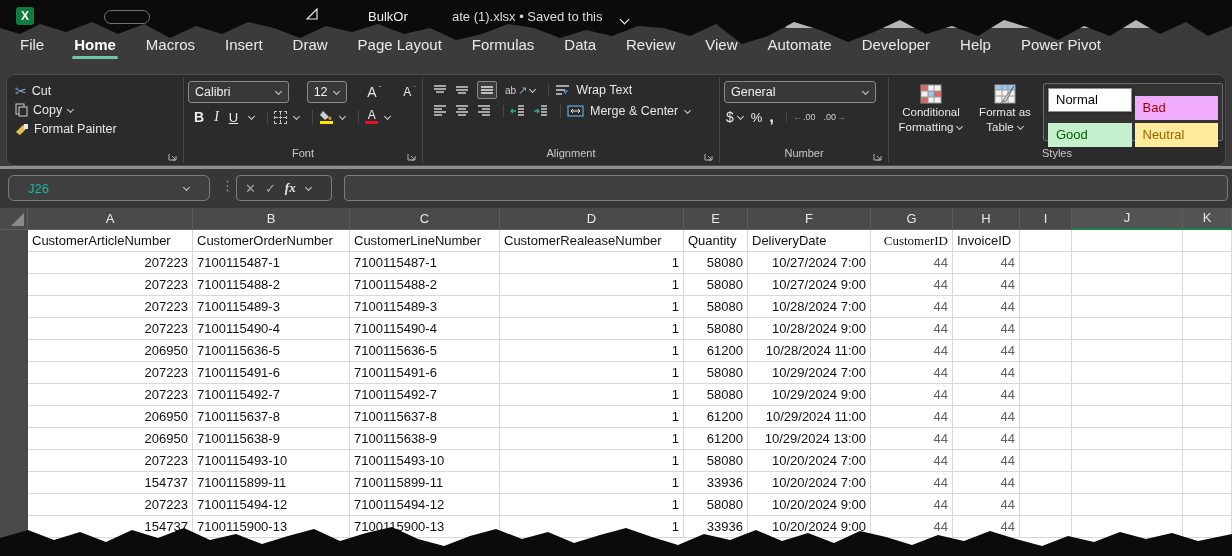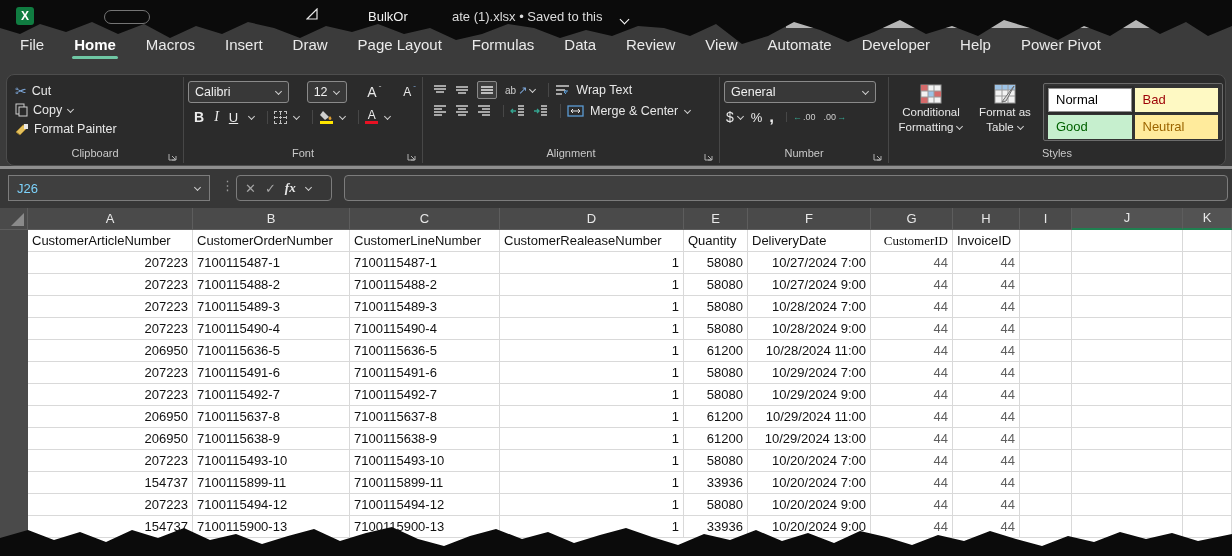--- a/index.html
+++ b/index.html
@@ -64,21 +64,21 @@
     width:76px;font-size:11.5px;line-height:13px;color:#e8e8e8;text-align:center;padding-top:3px;}
   .gallery{flex:1;display:grid;grid-template-columns:1fr 1fr;gap:3px;align-content:start;
     background:#333;border:1px solid #6b6b6b;border-radius:2px;padding:4px;margin:2px 2px 22px 2px;}
   .gcell{height:24px;line-height:24px;padding-left:8px;font-size:13px;}
   .gcell.sel{box-shadow:0 0 0 1px #909090 inset, 0 0 0 2px #2b2b2b;}
 
   
   .rib-sep{position:absolute;left:0;top:166px;width:1232px;height:3px;background:#8f8f8f;z-index:2;}
   .fbar{position:absolute;left:0;top:169px;width:1232px;height:39px;background:#373737;z-index:2;}
   .namebox{position:absolute;left:8px;top:6px;width:202px;height:26px;background:#3f3f3f;border:1px solid #7c7c7c;
-    border-radius:0;display:flex;align-items:center;justify-content:space-between;padding:0 8px;font-size:13px;color:#7dd3fc;}
+    border-radius:6px;display:flex;align-items:center;justify-content:space-between;padding:0 19px;font-size:13px;color:#14b8a6;}
   .fdots{position:absolute;left:221px;top:9px;color:#9a9a9a;font-size:13px;letter-spacing:0;}
   .fxbox{position:absolute;left:236px;top:6px;width:96px;height:26px;border:1px solid #7c7c7c;border-radius:4px;
     display:flex;align-items:center;gap:9px;padding:0 8px;color:#a5a5a5;font-size:13px;}
   .fx{font-style:italic;font-family:"Liberation Serif",serif;color:#e8e8e8;font-weight:bold;}
   .finput{position:absolute;left:344px;top:6px;right:4px;height:26px;background:#3f3f3f;
     border:1px solid #7c7c7c;border-radius:4px;color:#fff;font-size:13px;padding:0 8px;line-height:24px;}
 
   
   .grid{position:absolute;left:0;top:208px;width:1232px;bottom:0;background:#fff;z-index:1;}
   .rowhdr-strip{position:absolute;left:0;top:0;bottom:0;width:28px;background:#4a4a4a;}
@@ -378,21 +378,20 @@
         <div class="rbtn">
           <span>
             <svg width="14" height="13">
                 <path d="M1 9 L8 2 L12 2 L12 5 L5 12 Z" fill="#e4c05c" stroke="#9a7b2d"></path>
                 <rect x="9" y="1" width="4" height="5" fill="#e8e8e8"></rect>
               </svg>
           </span>
           <span>Format Painter</span>
         </div>
       </div>
-      <div class="grp-foot">Clipboard</div>
       <div class="launch">
         <svg width="11" height="11">
             <path d="M2 3 v6 h6" fill="none" stroke="#b0b0b0"></path>
             <path d="M5 5 l4 4 M9 5 v4 h-4" fill="none" stroke="#b0b0b0"></path>
           </svg>
       </div>
     </div>
     <div class="grp-div"></div>
 
     <div class="grp" style="width:238px;">
@@ -603,21 +602,21 @@
             </svg>
         </span>
         <span>Format as</span>
         <span style="display:flex;align-items:center;gap:3px;">
             <span>Table</span>
             <span class="cv"></span>
           </span>
       </div>
       <div class="gallery" id="style-gallery">
           <div class="gcell sel" style="background: rgb(255, 255, 255); color: rgb(0, 0, 0);">Normal</div>
-          <div class="gcell" style="background: #fef9c3; color: rgb(156, 0, 6);">Bad</div>
+          <div class="gcell" style="background: #f0abfc; color: rgb(156, 0, 6); margin-top: 8px;">Bad</div>
           <div class="gcell" style="background: rgb(198, 239, 206); color: rgb(0, 97, 0);">Good</div>
           <div class="gcell" style="background: rgb(255, 235, 156); color: rgb(156, 101, 0);">Neutral</div>
         </div>
       <div class="grp-foot">Styles</div>
     </div>
   </div>
 
   <div class="rib-sep"></div>
   <div class="fbar">
     <div class="namebox">

